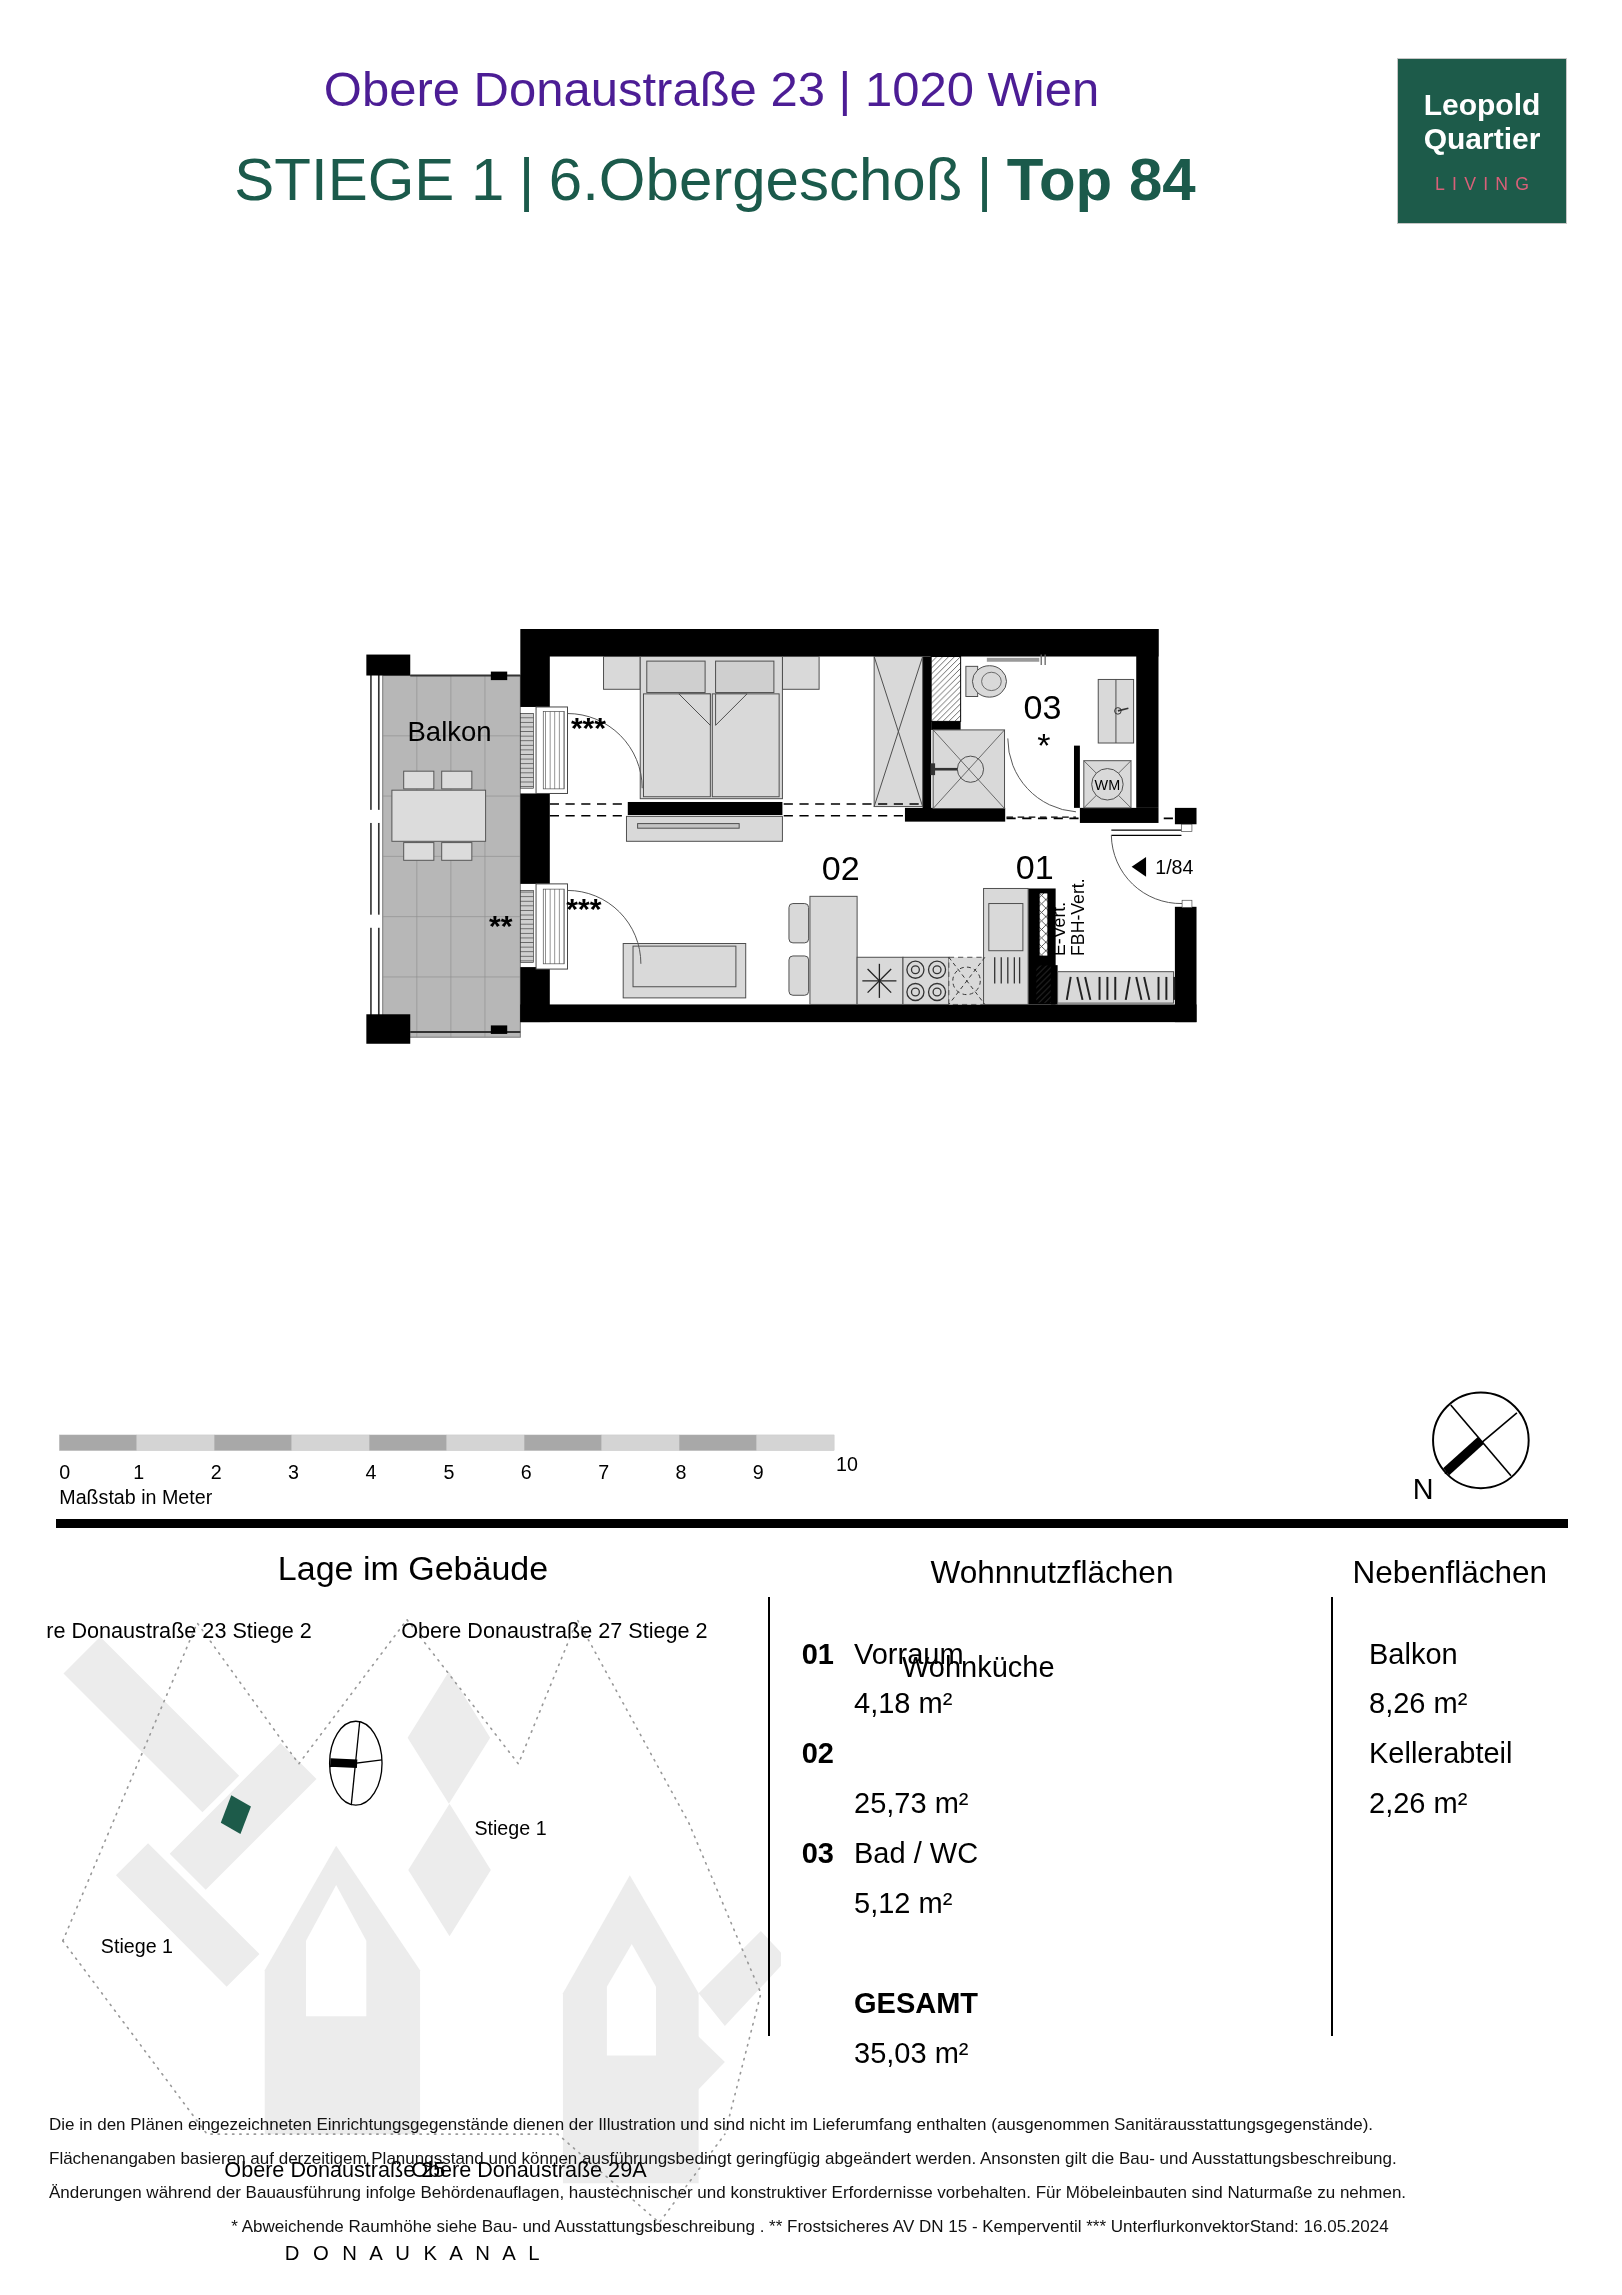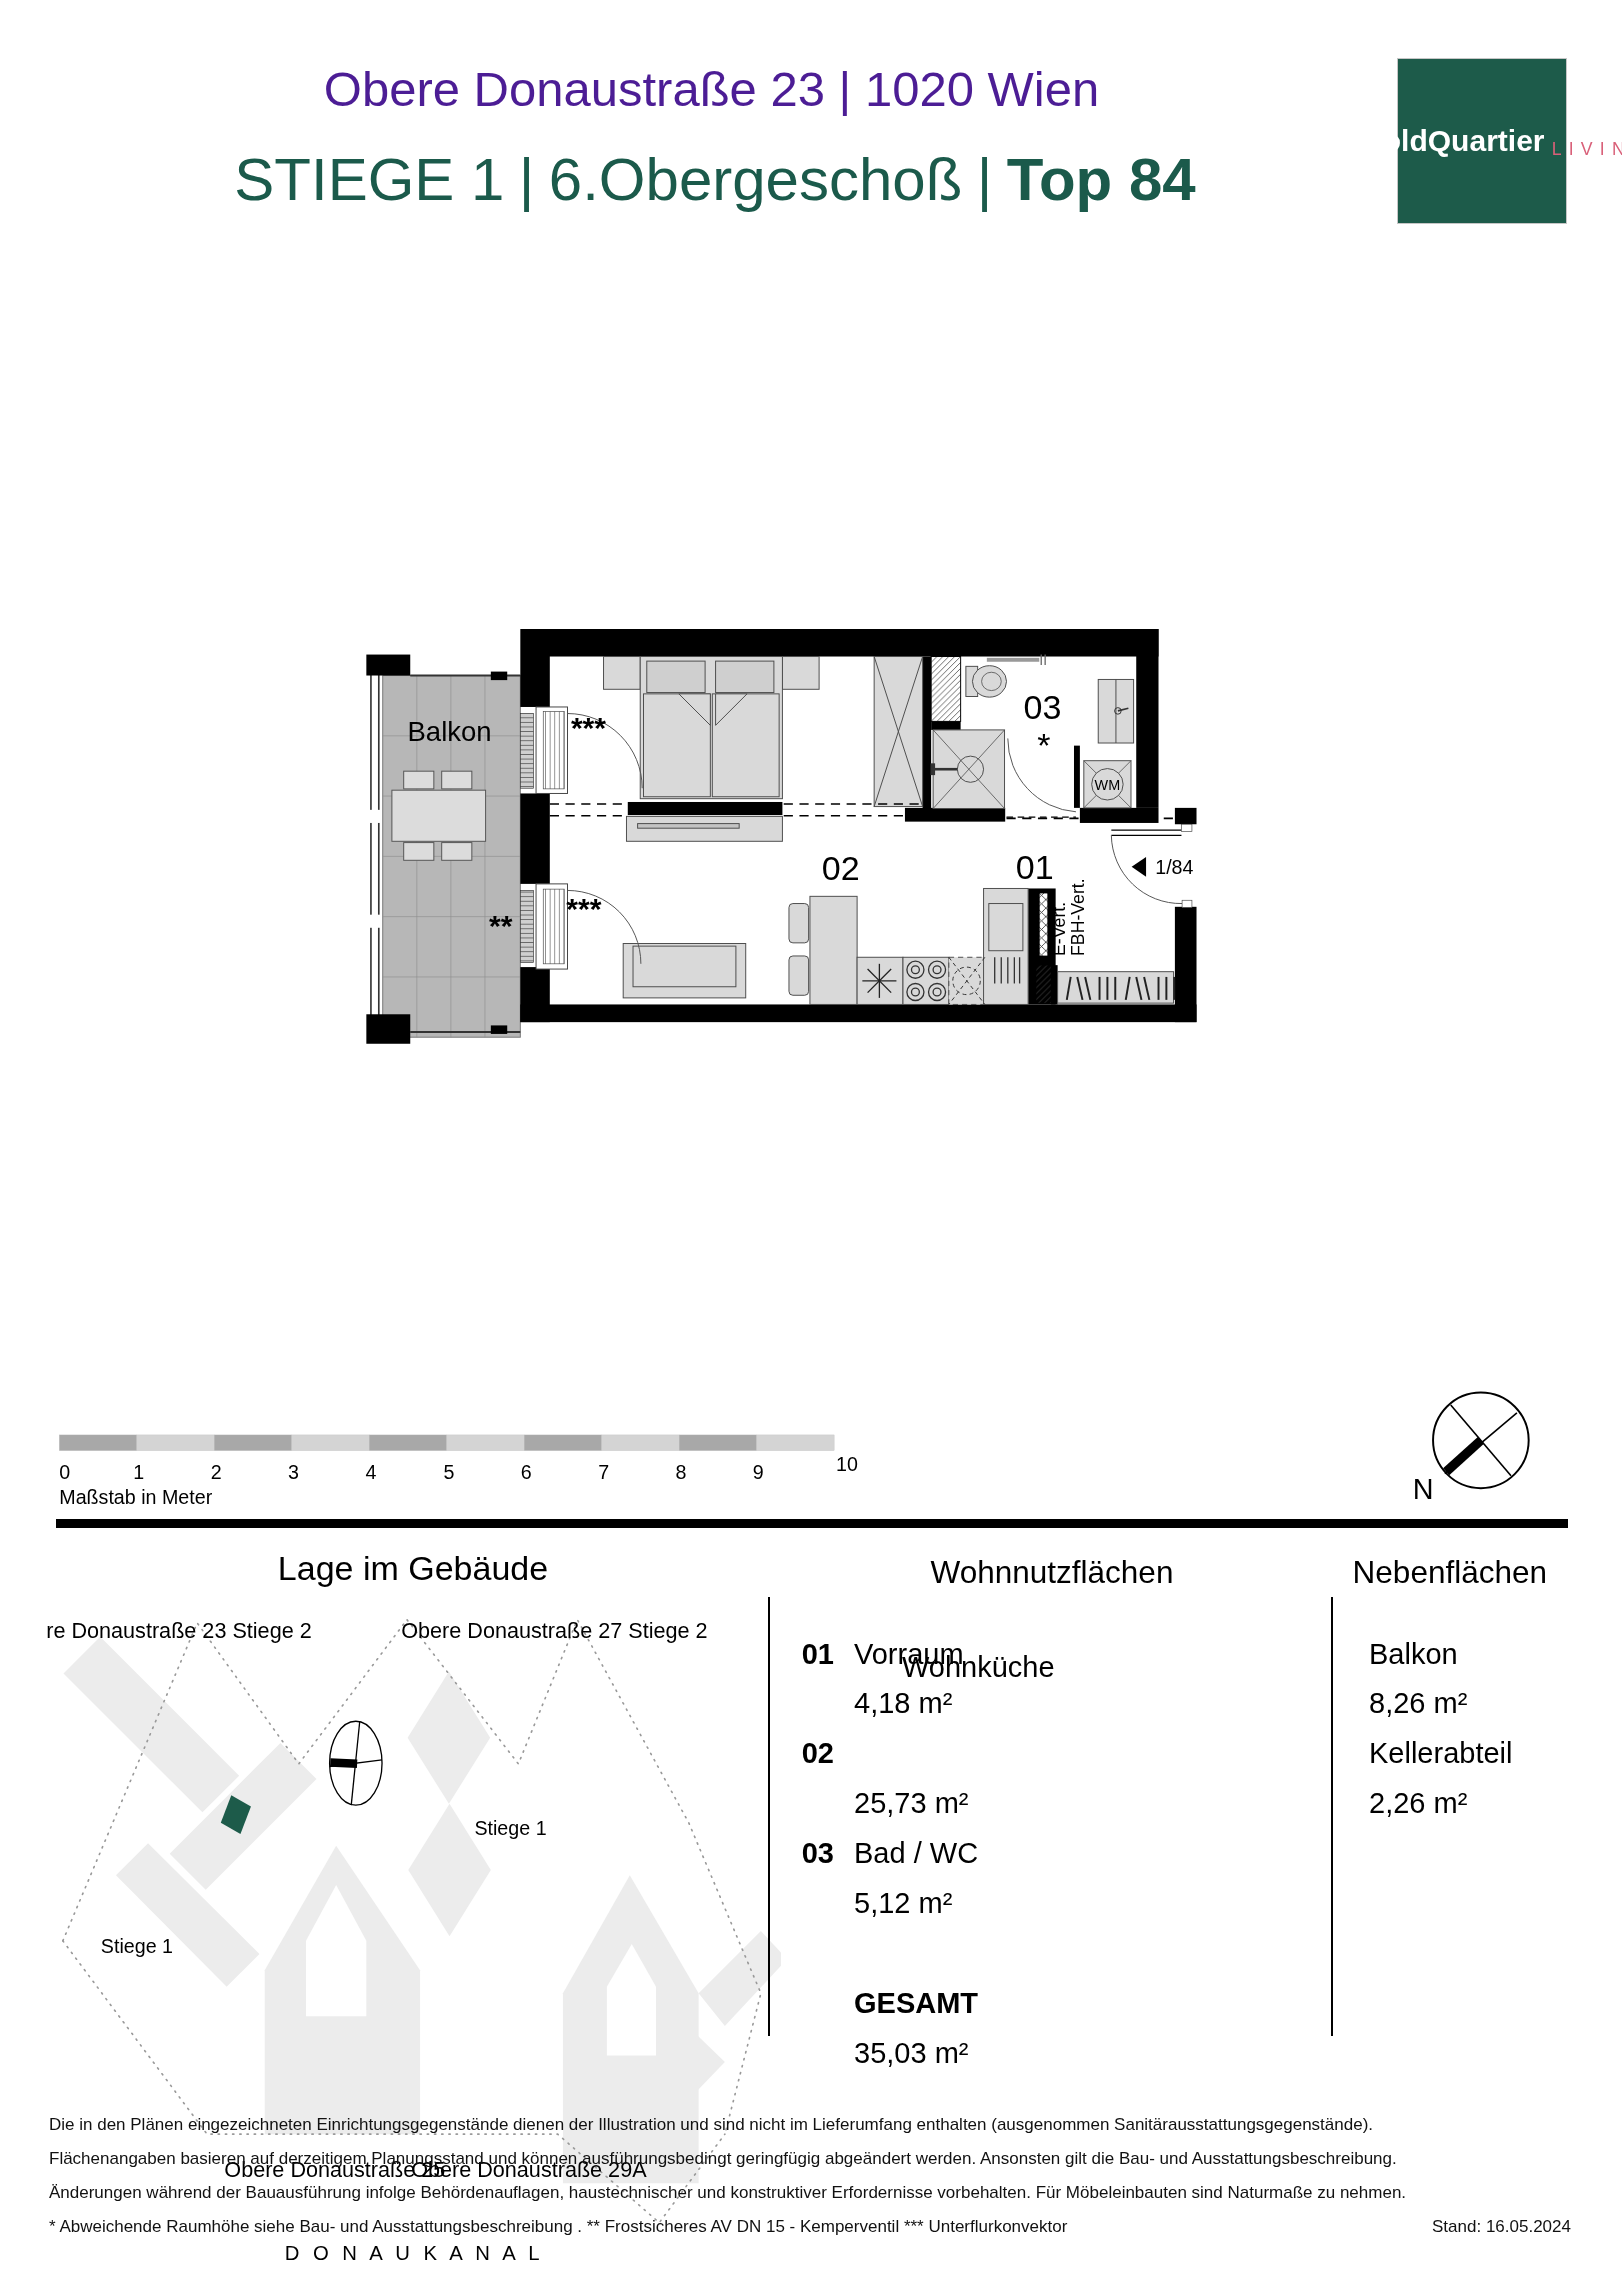--- a/index.html
+++ b/index.html
@@ -4,31 +4,31 @@
 <style>
   html,body{margin:0;padding:0;background:#fff;}
   #page{position:relative;width:1623px;height:2295px;background:#ffffff;
         font-family:"Liberation Sans",sans-serif;color:#000;overflow:hidden;}
   .abs{position:absolute;}
   .title1{left:0;top:64px;width:1423px;text-align:center;font-size:49px;line-height:1.05;color:#4c1d95;}
   .title2{left:0;top:148px;width:1430px;text-align:center;font-size:60px;line-height:1.05;color:#1b5a4b;}
   .title2 .sep{margin:0 14.4px;font-weight:300;}
   .title2 .bold{font-weight:bold;}
   .logo{left:1397px;top:58px;width:168px;height:164px;background:#1d5b4a;border:1.3px solid #c6c6c6;
-        display:flex;flex-direction:row;align-items:center;justify-content:center;}
+        display:flex;flex-direction:column;align-items:center;justify-content:center;}
   .logo .l1{color:#fff;font-weight:bold;font-size:30px;line-height:1.15;}
   .logo .l2{color:#d96079;font-size:17.7px;letter-spacing:7.2px;margin-top:17px;text-indent:7.2px;}
   .sepbar{left:56px;top:1519px;width:1512px;height:8.5px;background:#000;}
   .lageheading{left:85px;top:1549px;width:656px;text-align:center;font-size:34px;}
   .divider{width:2px;height:439px;background:#000;top:1597px;}
   .colheading{top:1554px;font-size:31.5px;text-align:center;}
   .aritem{font-size:29px;line-height:1;}
   .arnum{font-weight:bold;}
   .footer-line{left:49px;width:1522px;font-size:17px;line-height:1;color:#111;}
-  .f4{display:flex;justify-content:space-between;}
+  .f4{display:flex;justify-content:center;}
   svg text{font-family:"Liberation Sans",sans-serif;}
 </style>
 </head>
 <body>
 
 <div id="page">
 
   <div class="abs title1">Obere Donaustraße 23 | 1020 Wien</div>
   <div class="abs title2">
     <span>STIEGE 1</span><span class="sep">|</span><span>6.Obergeschoß</span><span class="sep">|</span><span class="bold">Top 84</span>

